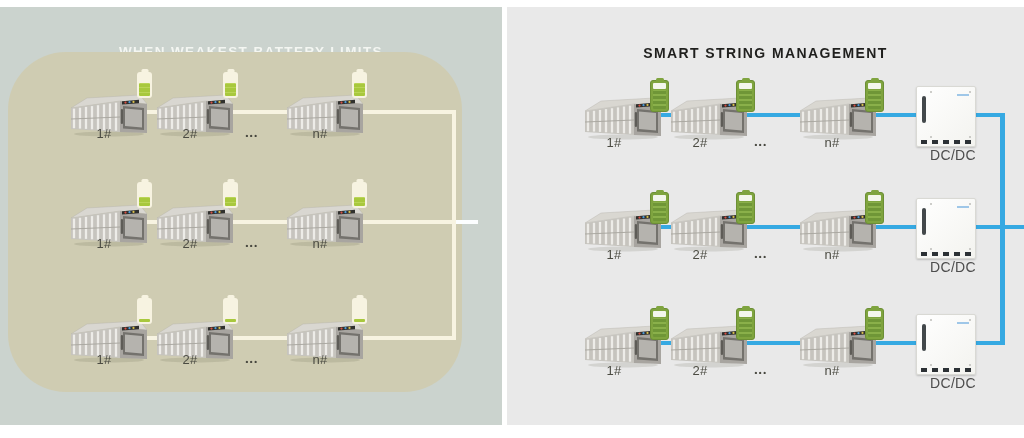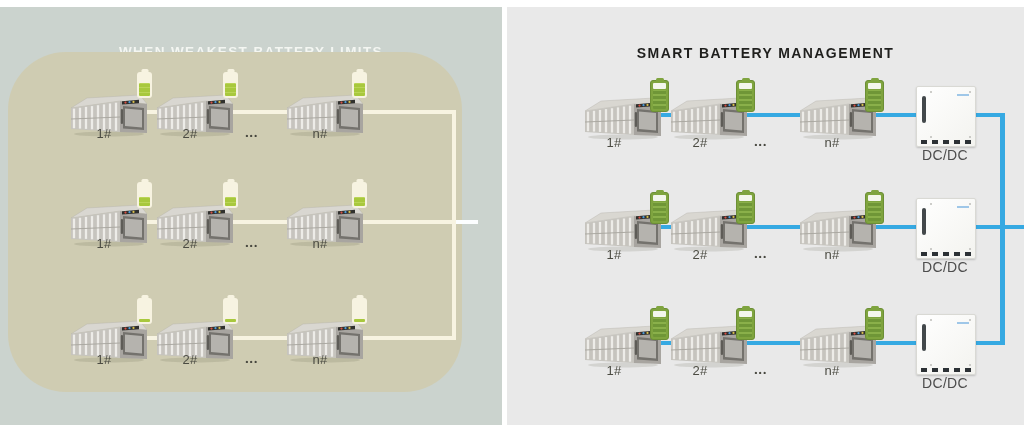--- a/index.html
+++ b/index.html
@@ -60,21 +60,21 @@
   .dcdc{position:absolute;z-index:2;width:58px;height:59px;
     background:linear-gradient(135deg,#ffffff,#f3f3ef);
     border:1px solid #d9d9d4;border-radius:2px;box-shadow:0 1px 2px rgba(0,0,0,.18);}
   .dcdc .slot{position:absolute;left:5px;top:9px;width:4px;height:27px;background:#43484b;border-radius:2px;}
   .dcdc .brand{position:absolute;right:6px;top:7px;width:12px;height:2px;background:#9fc7e8;}
   .dcdc .screw{position:absolute;width:2px;height:2px;border-radius:50%;background:#bdbdb8;}
   .dcdc .s1{left:13px;top:4px;}.dcdc .s2{right:4px;top:4px;}.dcdc .s3{left:13px;bottom:8px;}.dcdc .s4{right:4px;bottom:8px;}
   .dcdc .vents{position:absolute;left:4px;right:3px;bottom:2px;height:4px;
     background:repeating-linear-gradient(90deg,#2c3135 0 6px,rgba(0,0,0,0) 6px 11px);}
   .dcdc-label{position:absolute;z-index:2;width:58px;text-align:center;font-size:14px;
-    color:var(--dcdc-label-color);letter-spacing:.3px;}
+    color:var(--dcdc-label-color);letter-spacing:.3px;margin-left:8px;}
 </style>
 </head>
 <body>
 
 <svg width="0" height="0" style="position:absolute" aria-hidden="true">
   <defs>
     <g id="mod-icon">
       <ellipse cx="39" cy="41" rx="35" ry="2.5" fill="rgba(80,80,60,0.14)"></ellipse>
       <polygon points="1,15 17,5 70,2 77,11 50,8" fill="#d9d7d1" stroke="#b3b1aa" stroke-width="0.4"></polygon>
       <polygon points="1,15 50,8 50,39 1,36" fill="#c6c4be"></polygon>
@@ -204,21 +204,21 @@
       <div class="well">
         <div class="fill" style="height: 16%;"></div>
       </div>
     </div>
   <div class="lbl" style="left:104px;top:352px">1#</div>
   <div class="lbl" style="left:190px;top:352px">2#</div>
   <div class="dots" style="left:252px;top:357px">•••</div>
   <div class="lbl" style="left:320px;top:352px">n#</div>
 
   <section class="panel right">
-    <h2 class="title r">SMART BATTERY MANAGEMENT</h2>
+    <h2 class="title r">SMART STRING MANAGEMENT</h2>
   </section>
 
   <div class="wire h blue" style="left:600px;top:113px;width:320px"></div>
   <div class="wire h blue" style="left:972px;top:113px;width:32px"></div>
   <div class="wire h blue" style="left:600px;top:225px;width:320px"></div>
   <div class="wire h blue" style="left:972px;top:225px;width:52px"></div>
   <div class="wire h blue" style="left:600px;top:341px;width:320px"></div>
   <div class="wire h blue" style="left:972px;top:341px;width:32px"></div>
   <div class="wire v blue" style="left:1000px;top:113px;height:232px"></div>
 

